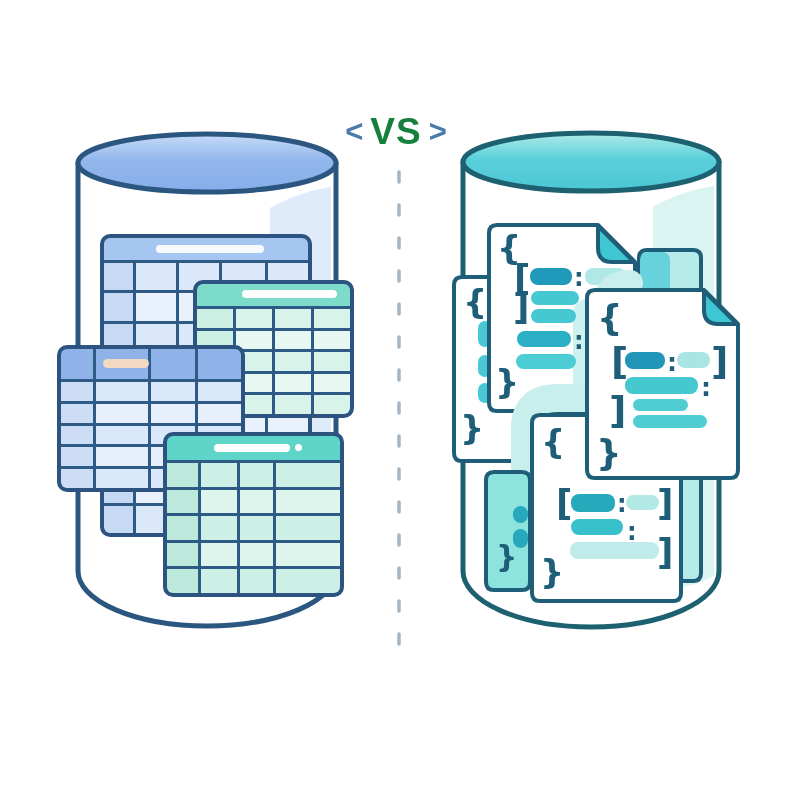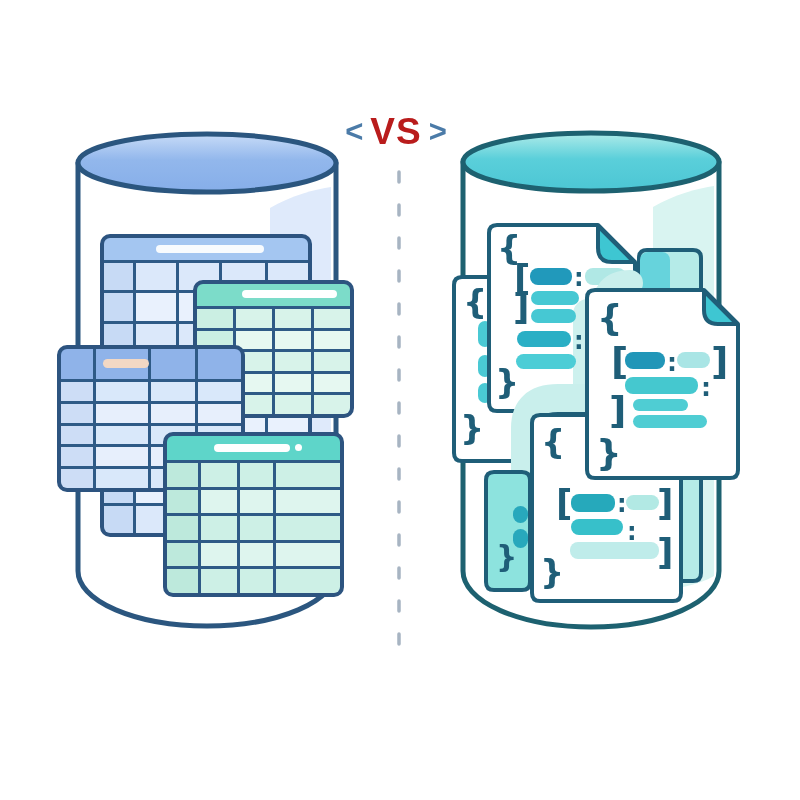--- a/index.html
+++ b/index.html
@@ -298,17 +298,17 @@
         <div class="glyph" style="position: absolute; left: 116px; top: 87px; font-size: 25px;">:</div>
         <div class="jpill" style="position: absolute; left: 48px; top: 111px; width: 55px; height: 12px; background: rgb(79, 205, 211); border-radius: 6px;"></div>
         <div class="glyph" style="position: absolute; left: 24px; top: 103px; font-size: 38px;">]</div>
         <div class="jpill" style="position: absolute; left: 48px; top: 127px; width: 74px; height: 13px; background: rgb(79, 205, 211); border-radius: 6.5px;"></div>
         <div class="glyph" style="position: absolute; left: 11px; top: 147px; font-size: 36px;">}</div>
       </div>
     </div>
 
   <div id="vs-header">
     <span class="angle" style="color: rgb(75, 123, 168);">&lt;</span>
-    <span class="vs" style="color: #b91c1c;">VS</span>
+    <span class="vs" style="color: #15803d;">VS</span>
     <span class="angle" style="color: rgb(75, 123, 168);">&gt;</span>
   </div>
 
 </div>
 
 </body></html>

